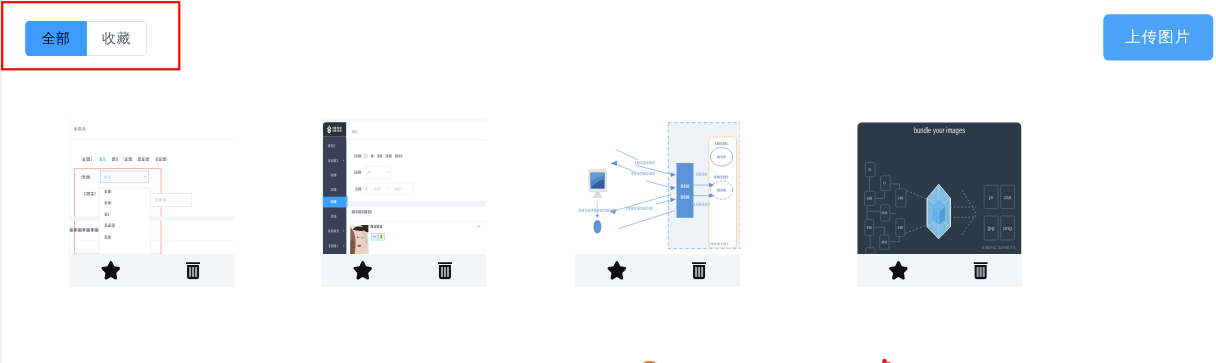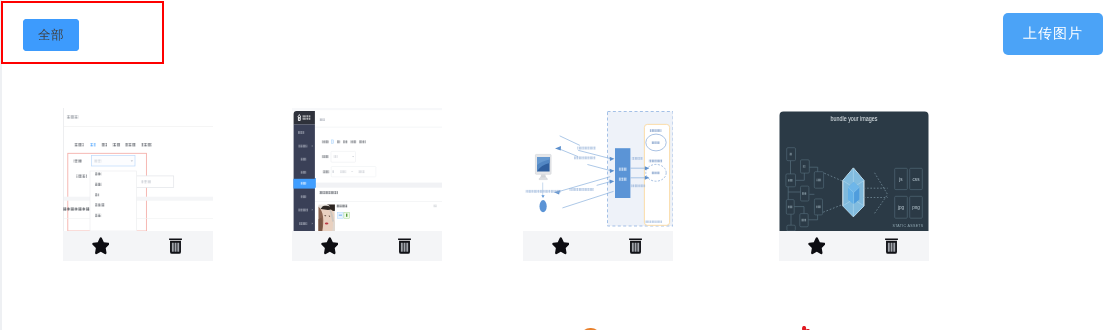--- a/index.html
+++ b/index.html
@@ -7,21 +7,21 @@
   body{width:1105px;height:330px;background:#ffffff;overflow:hidden;
        font-family:"Liberation Sans",sans-serif;-webkit-font-smoothing:antialiased;}
   .page{position:relative;width:1105px;height:330px;overflow:hidden;background:#fff;}
   .left-rail{position:absolute;left:0;top:0;width:2px;height:330px;background:#eef0f3;}
 
   
   .seg{position:absolute;left:23.3px;top:19.1px;height:31.5px;display:flex;
        border-radius:4px;overflow:hidden;background:#fff;box-sizing:border-box;}
   .seg-btn{width:55.4px;height:31.5px;line-height:31.5px;text-align:center;font-size:12.6px;color:#5a5e66;
            background:#fff;cursor:pointer;box-sizing:border-box;letter-spacing:0.5px;border:1px solid #dcdfe6;}
-  .seg-btn.active{background:#3d9bfd;color:#404040;border-color:#3d9bfd;}
+  .seg-btn.active{background:#3d9bfd;color:#000000;border-color:#3d9bfd;}
   .seg-btn+.seg-btn{border-left:none;margin-left:0;}
   .upload-btn{position:absolute;left:1003px;top:13px;width:100px;height:42px;
               background:#4ba3f7;color:#fff;border:none;border-radius:5px;font-size:14px;cursor:pointer;
               font-family:inherit;letter-spacing:1px;padding:0;}
   .redbox{position:absolute;left:1px;top:1px;width:163px;height:63px;border:2px solid #fe0000;
           box-sizing:border-box;pointer-events:none;}
 
   
   .card{position:absolute;width:150px;}
   .thumb{width:150px;height:123px;overflow:hidden;position:relative;background:#fff;display:block;}
@@ -32,20 +32,21 @@
 </style>
 </head>
 <body>
 
 <div class="page">
   <div class="left-rail"></div>
 
   <div>
     <div class="seg">
       <div class="seg-btn active">全部</div>
+      <div class="seg-btn">收藏</div>
     </div>
     <button class="upload-btn">上传图片</button>
   </div>
   <div class="redbox"></div>
 
   <svg width="0" height="0" style="position:absolute">
       <defs>
     <pattern id="txL3c4148" width="7.7" height="3.5" patternUnits="userSpaceOnUse">
           <g fill="#3c4148">
             <rect x="0.2" y="0.15" width="3.1" height="0.5"></rect>

